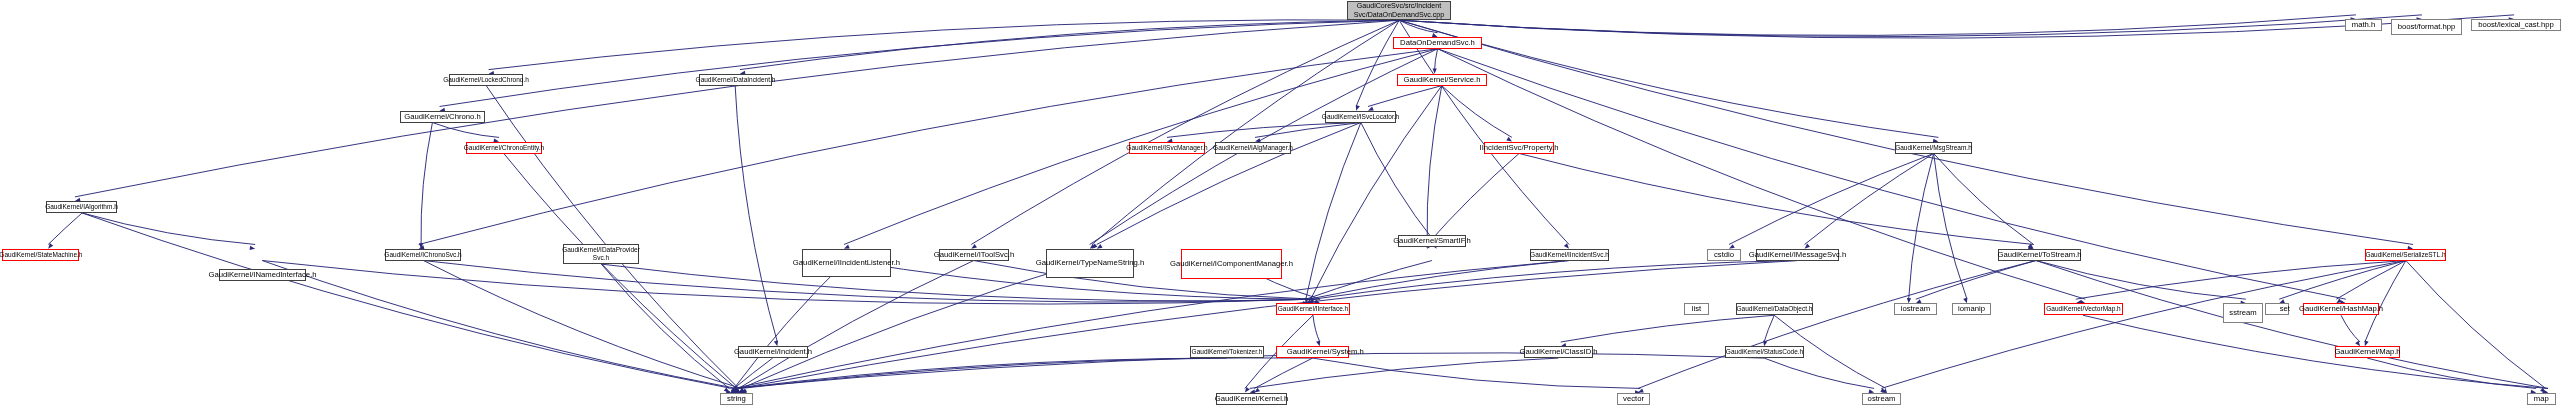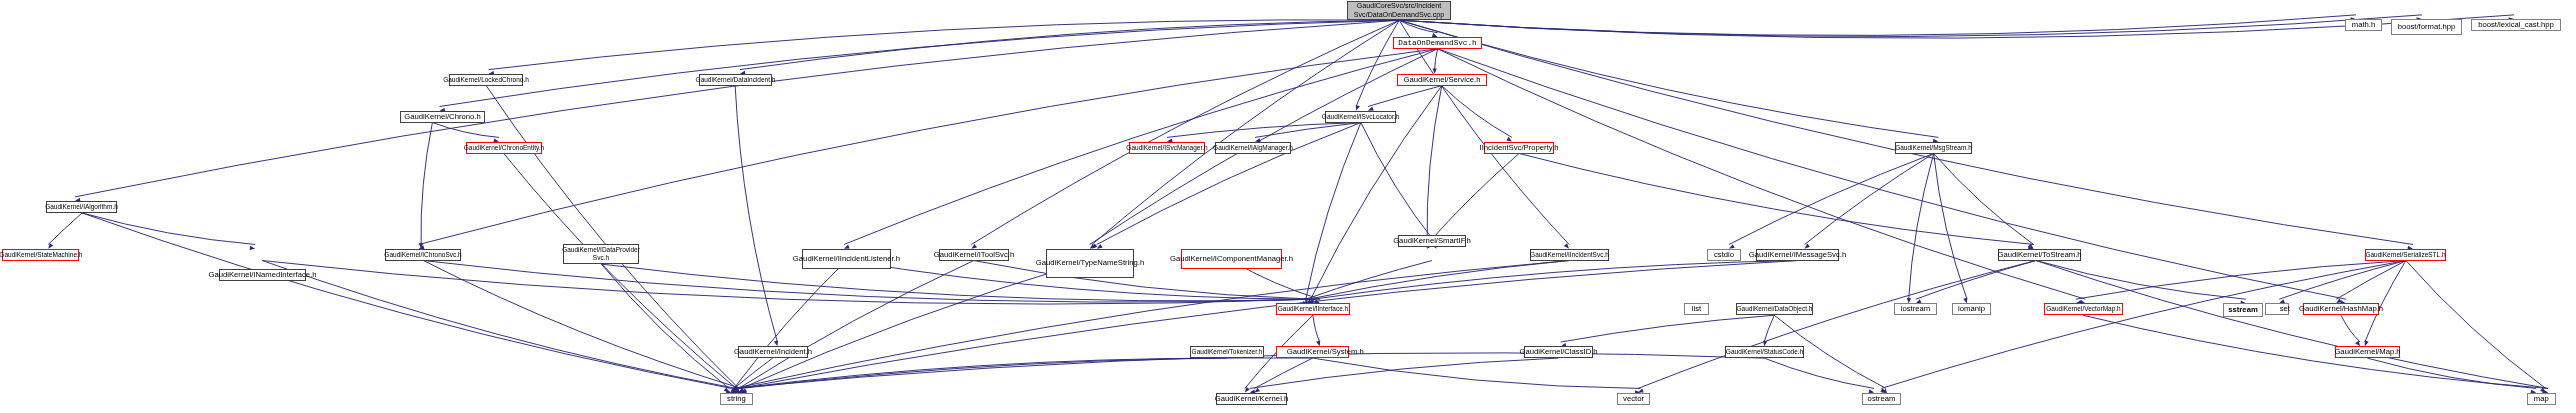--- a/index.html
+++ b/index.html
@@ -195,54 +195,54 @@
       <polygon points="1230,660 1238.580257857256,655.4901025396358 1239.3235642830916,662.6516313957749"></polygon>
       <path d="M2620,602 Q2357.31,612.835 2101,653"></path>
       <polygon points="2101,660 2109.199869451777,654.8306537189104 2110.5029029003144,661.9117626597468"></polygon>
     </svg>
   <div id="node-layer">
       <div class="node n-root" style="left: 1347px; top: 1.2px; width: 104px; height: 19px; font-size: 7.1px;">GaudiCoreSvc/src/Incident
 Svc/DataOnDemandSvc.cpp</div>
       <div class="node n-plain" style="left: 2345px; top: 19px; width: 37px; height: 12px;">math.h</div>
       <div class="node n-plain" style="left: 2391px; top: 19px; width: 71px; height: 16px;">boost/format.hpp</div>
       <div class="node n-plain" style="left: 2471px; top: 19px; width: 90px; height: 12px;">boost/lexical_cast.hpp</div>
-      <div class="node n-red" style="left: 1393px; top: 37px; width: 89px; height: 12px; font-family: Liberation Mono, monospace;">DataOnDemandSvc.h</div>
+      <div class="node n-red" style="left: 1393px; top: 37px; width: 89px; height: 12px;">DataOnDemandSvc.h</div>
       <div class="node n-red" style="left: 1397px; top: 74px; width: 90px; height: 12px;">GaudiKernel/Service.h</div>
       <div class="node n-dark" style="left: 449px; top: 74px; width: 74px; height: 12px; font-size: 6.5px;">GaudiKernel/LockedChrono.h</div>
       <div class="node n-dark" style="left: 699px; top: 74px; width: 73px; height: 12px; font-size: 6.5px;">GaudiKernel/DataIncident.h</div>
       <div class="node n-dark" style="left: 400px; top: 111px; width: 85px; height: 12px;">GaudiKernel/Chrono.h</div>
       <div class="node n-dark" style="left: 1325px; top: 111px; width: 71px; height: 12px; font-size: 6.5px;">GaudiKernel/ISvcLocator.h</div>
       <div class="node n-dark" style="left: 46px; top: 201px; width: 71px; height: 12px; font-size: 6.5px;">GaudiKernel/IAlgorithm.h</div>
       <div class="node n-red" style="left: 466px; top: 142px; width: 76px; height: 12px; font-size: 6.5px;">GaudiKernel/ChronoEntity.h</div>
       <div class="node n-red" style="left: 1129px; top: 142px; width: 76px; height: 12px; font-size: 6.5px;">GaudiKernel/ISvcManager.h</div>
       <div class="node n-dark" style="left: 1215px; top: 142px; width: 76px; height: 12px; font-size: 6.5px;">GaudiKernel/IAlgManager.h</div>
       <div class="node n-red" style="left: 1484px; top: 142px; width: 70px; height: 12px;">IIncidentSvc/Property.h</div>
       <div class="node n-dark" style="left: 1895px; top: 142px; width: 77px; height: 12px; font-size: 6.5px;">GaudiKernel/MsgStream.h</div>
       <div class="node n-red" style="left: 2.4px; top: 249px; width: 77px; height: 12px; font-size: 6.5px;">GaudiKernel/StateMachine.h</div>
       <div class="node n-dark" style="left: 219px; top: 249px; width: 87px; height: 12px; margin-top: 20px;">GaudiKernel/INamedInterface.h</div>
       <div class="node n-dark" style="left: 385px; top: 249px; width: 76px; height: 12px; font-size: 6.5px;">GaudiKernel/IChronoSvc.h</div>
       <div class="node n-dark" style="left: 563px; top: 244px; width: 76px; height: 20px; font-size: 6.5px;">GaudiKernel/IDataProvider
 Svc.h</div>
-      <div class="node n-dark" style="left: 802px; top: 249px; width: 89px; height: 20px;">GaudiKernel/IIncidentListener.h</div>
+      <div class="node n-dark" style="left: 802px; top: 249px; width: 89px; height: 28px;">GaudiKernel/IIncidentListener.h</div>
       <div class="node n-dark" style="left: 939px; top: 249px; width: 70px; height: 12px;">GaudiKernel/IToolSvc.h</div>
       <div class="node n-dark" style="left: 1046px; top: 249px; width: 88px; height: 29px;">GaudiKernel/TypeNameString.h</div>
-      <div class="node n-red" style="left: 1181px; top: 249px; width: 101px; height: 20px;">GaudiKernel/IComponentManager.h</div>
+      <div class="node n-red" style="left: 1181px; top: 249px; width: 101px; height: 30px;">GaudiKernel/IComponentManager.h</div>
       <div class="node n-dark" style="left: 1398px; top: 235px; width: 68px; height: 12px;">GaudiKernel/SmartIF.h</div>
       <div class="node n-dark" style="left: 1530px; top: 249px; width: 79px; height: 12px; font-size: 6.5px;">GaudiKernel/IIncidentSvc.h</div>
       <div class="node n-plain" style="left: 1707px; top: 249px; width: 34px; height: 12px;">cstdio</div>
       <div class="node n-dark" style="left: 1756px; top: 249px; width: 83px; height: 12px;">GaudiKernel/IMessageSvc.h</div>
       <div class="node n-dark" style="left: 1998px; top: 249px; width: 83px; height: 12px;">GaudiKernel/ToStream.h</div>
       <div class="node n-red" style="left: 2365px; top: 249px; width: 81px; height: 12px; font-size: 6.5px;">GaudiKernel/SerializeSTL.h</div>
       <div class="node n-red" style="left: 1276px; top: 303px; width: 74px; height: 12px; font-size: 6.5px;">GaudiKernel/IInterface.h</div>
       <div class="node n-plain" style="left: 1684px; top: 303px; width: 25px; height: 12px;">list</div>
       <div class="node n-dark" style="left: 1736px; top: 303px; width: 77px; height: 12px; font-size: 6.5px;">GaudiKernel/DataObject.h</div>
       <div class="node n-plain" style="left: 1894px; top: 303px; width: 43px; height: 12px;">iostream</div>
       <div class="node n-plain" style="left: 1952px; top: 303px; width: 39px; height: 12px;">iomanip</div>
       <div class="node n-red" style="left: 2044px; top: 303px; width: 79px; height: 12px; font-size: 6.5px;">GaudiKernel/VectorMap.h</div>
-      <div class="node n-plain" style="left: 2223px; top: 303px; width: 40px; height: 14px; font-weight: bold;">sstream</div>
+      <div class="node n-plain" style="left: 2223px; top: 303px; width: 40px; height: 20px;">sstream</div>
       <div class="node n-plain" style="left: 2265px; top: 303px; width: 24px; height: 12px; padding-left: 18px;">set</div>
       <div class="node n-red" style="left: 2303px; top: 303px; width: 76px; height: 12px;">GaudiKernel/HashMap.h</div>
       <div class="node n-dark" style="left: 738px; top: 346px; width: 70px; height: 12px;">GaudiKernel/Incident.h</div>
       <div class="node n-dark" style="left: 1190px; top: 346px; width: 74px; height: 12px; font-size: 6.5px;">GaudiKernel/Tokenizer.h</div>
       <div class="node n-red" style="left: 1276px; top: 346px; width: 73px; height: 12px; padding-left: 28px;">GaudiKernel/System.h</div>
       <div class="node n-dark" style="left: 1524px; top: 346px; width: 69px; height: 12px;">GaudiKernel/ClassID.h</div>
       <div class="node n-dark" style="left: 1725px; top: 346px; width: 79px; height: 12px; font-size: 6.5px;">GaudiKernel/StatusCode.h</div>
       <div class="node n-red" style="left: 2335px; top: 346px; width: 65px; height: 12px;">GaudiKernel/Map.h</div>
       <div class="node n-plain" style="left: 720px; top: 393px; width: 33px; height: 12px;">string</div>
       <div class="node n-dark" style="left: 1216px; top: 393px; width: 71px; height: 12px;">GaudiKernel/Kernel.h</div>

